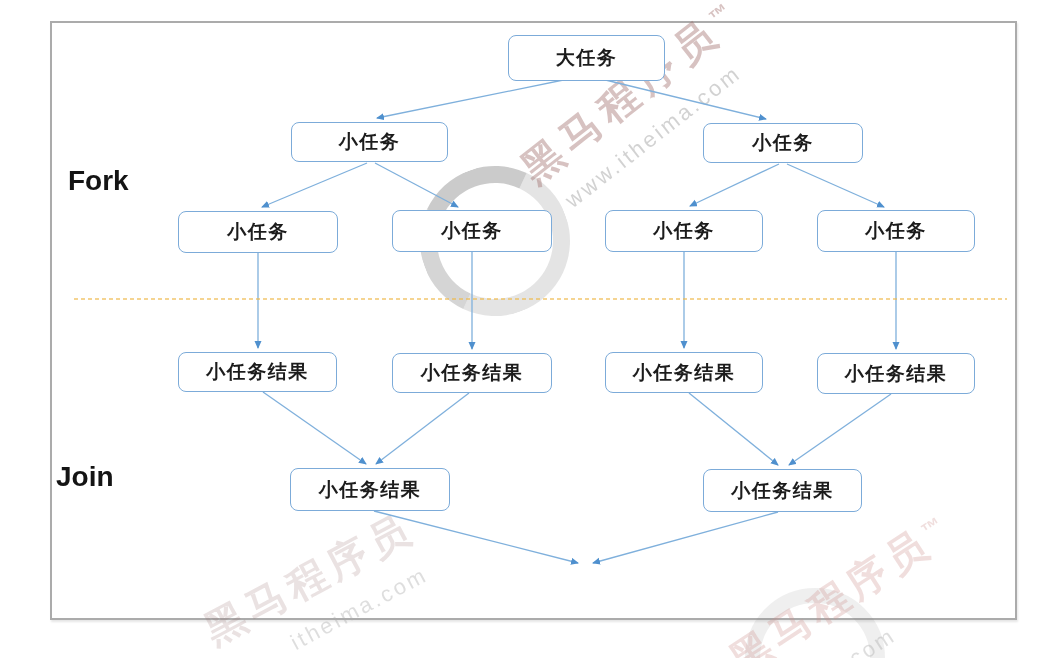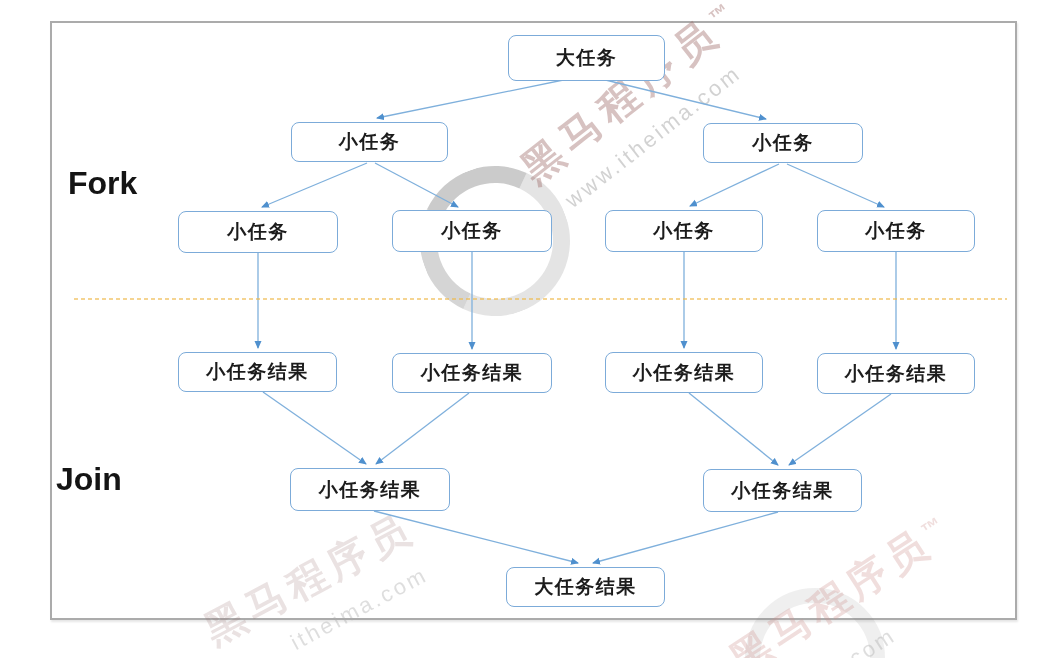--- a/index.html
+++ b/index.html
@@ -12,21 +12,21 @@
     border:2px solid #ababab;box-sizing:border-box;background:#ffffff;
     box-shadow:1px 2px 2px rgba(0,0,0,0.10);z-index:0;
   }
   .node{
     position:absolute;box-sizing:border-box;z-index:3;
     border:1.5px solid #7cabd9;border-radius:8px;background:#ffffff;
     display:flex;align-items:center;justify-content:center;
     font-weight:700;font-size:19px;letter-spacing:1.5px;color:#1c1c1c;
   }
   .phase{
-    position:absolute;z-index:3;font-weight:700;font-size:32px;color:#141414;
+    position:absolute;z-index:3;font-weight:700;font-size:28px;color:#141414;
   }
   svg.edges{position:absolute;left:0;top:0;z-index:2;pointer-events:none;}
   svg.edges line{stroke:#7fb0dc;stroke-width:1.3;}
   svg.edges line.divider{
     stroke:#efb94a;stroke-width:1.6;stroke-dasharray:4 3;opacity:.8;
   }
   .wm{position:absolute;pointer-events:none;z-index:1;white-space:nowrap;}
   .wm-brand{font-weight:700;display:inline-block;transform-origin:0 100%;}
   .wm-url{display:inline-block;transform-origin:0 100%;}
   .wm-tm{font-size:20px;position:relative;top:-14px;letter-spacing:0;}
@@ -107,15 +107,14 @@
   <div class="node" style="left:178px;top:211px;width:160px;height:42px;">小任务</div>
   <div class="node" style="left:392px;top:210px;width:160px;height:42px;">小任务</div>
   <div class="node" style="left:605px;top:210px;width:158px;height:42px;">小任务</div>
   <div class="node" style="left:817px;top:210px;width:158px;height:42px;">小任务</div>
   <div class="node" style="left:178px;top:352px;width:159px;height:40px;">小任务结果</div>
   <div class="node" style="left:392px;top:353px;width:160px;height:40px;">小任务结果</div>
   <div class="node" style="left:605px;top:352px;width:158px;height:41px;">小任务结果</div>
   <div class="node" style="left:817px;top:353px;width:158px;height:41px;">小任务结果</div>
   <div class="node" style="left:290px;top:468px;width:160px;height:43px;">小任务结果</div>
   <div class="node" style="left:703px;top:469px;width:159px;height:43px;">小任务结果</div>
-  <div class="node" style="left:506px;top:567px;width:159px;height:40px;">大任务结果</div>
 
 </div>
 
 </body></html>

